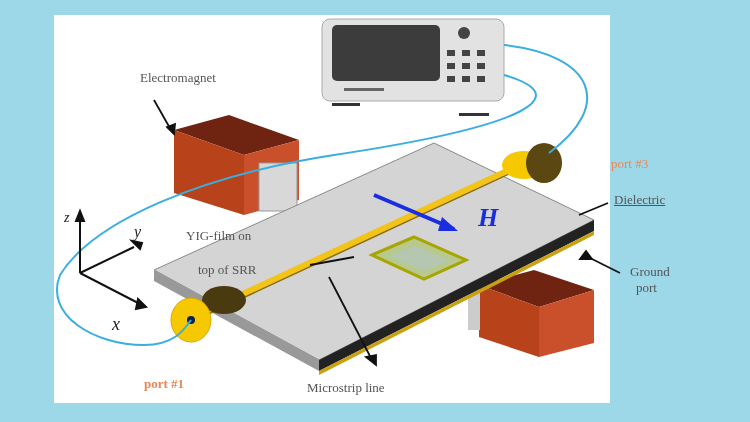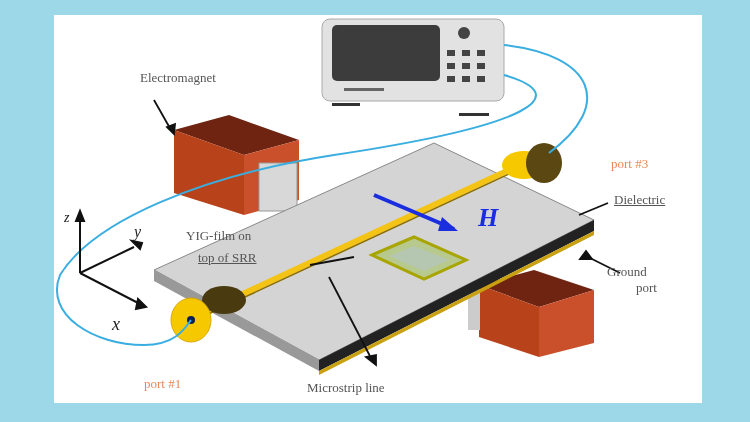--- a/index.html
+++ b/index.html
@@ -1,17 +1,17 @@
 <!DOCTYPE html>
 <html><head>
 <meta charset="utf-8">
 <style>
   html,body{margin:0;padding:0;}
   body{width:750px;height:422px;background:#9dd8e8;position:relative;overflow:hidden;font-family:"Liberation Serif",serif;}
-  #panel{position:absolute;left:54px;top:15px;width:648px;height:388px;background:#ffffff;}
+  #panel{position:absolute;left:54px;top:15px;width:556px;height:388px;background:#ffffff;}
   svg{position:absolute;left:0;top:0;}
   .lbl{position:absolute;font-size:13px;color:#555;white-space:nowrap;line-height:14px;}
   .port{color:#e8885a;}
 </style>
 </head>
 <body>
 
 <div id="panel">
   <svg width="648" height="388" viewBox="0 0 648 388">
 
@@ -99,23 +99,23 @@
         <polygon points="532,236 526,244 538,244"></polygon>
       <line x1="256" y1="250" x2="300" y2="242"></line>
       <line x1="275" y1="262" x2="318" y2="345"></line>
         <polygon points="312,342 322,350 322,340"></polygon>
     </g>
   </svg>
 
   <span class="lbl" style="left:86px;top:56px;">Electromagnet</span>
   <span class="lbl port" style="left:557px;top:142px;">port #3</span>
   <span class="lbl" style="left:560px;top:178px;text-decoration:underline;">Dielectric</span>
-  <span class="lbl" style="left:553px;top:250px;">Ground</span>
+  <span class="lbl" style="left:576px;top:250px;">Ground</span>
   <span class="lbl" style="left:582px;top:266px;">port</span>
   <span class="lbl" style="left:132px;top:214px;">YIG-film on</span>
-  <span class="lbl" style="left:144px;top:236px;text-decoration:underline;">top of SRR</span>
+  <span class="lbl" style="left:144px;top:248px;">top of SRR</span>
   <span class="lbl" style="left:253px;top:366px;text-align:center;">Microstrip line</span>
-  <span class="lbl port" style="left:90px;top:362px;">port #1</span>
+  <span class="lbl port" style="left:90px;top:362px;font-weight:bold;">port #1</span>
   <span class="lbl" style="left:424px;top:196px;font-size:26px;font-style:italic;font-weight:bold;color:#1a2ee0;">H</span>
   <span class="lbl" style="left:58px;top:302px;font-size:18px;font-style:italic;color:#222;">x</span>
   <span class="lbl" style="left:80px;top:210px;font-size:16px;font-style:italic;color:#222;">y</span>
   <span class="lbl" style="left:10px;top:196px;font-size:14px;font-style:italic;color:#222;">z</span>
 </div>
 
 </body></html>

